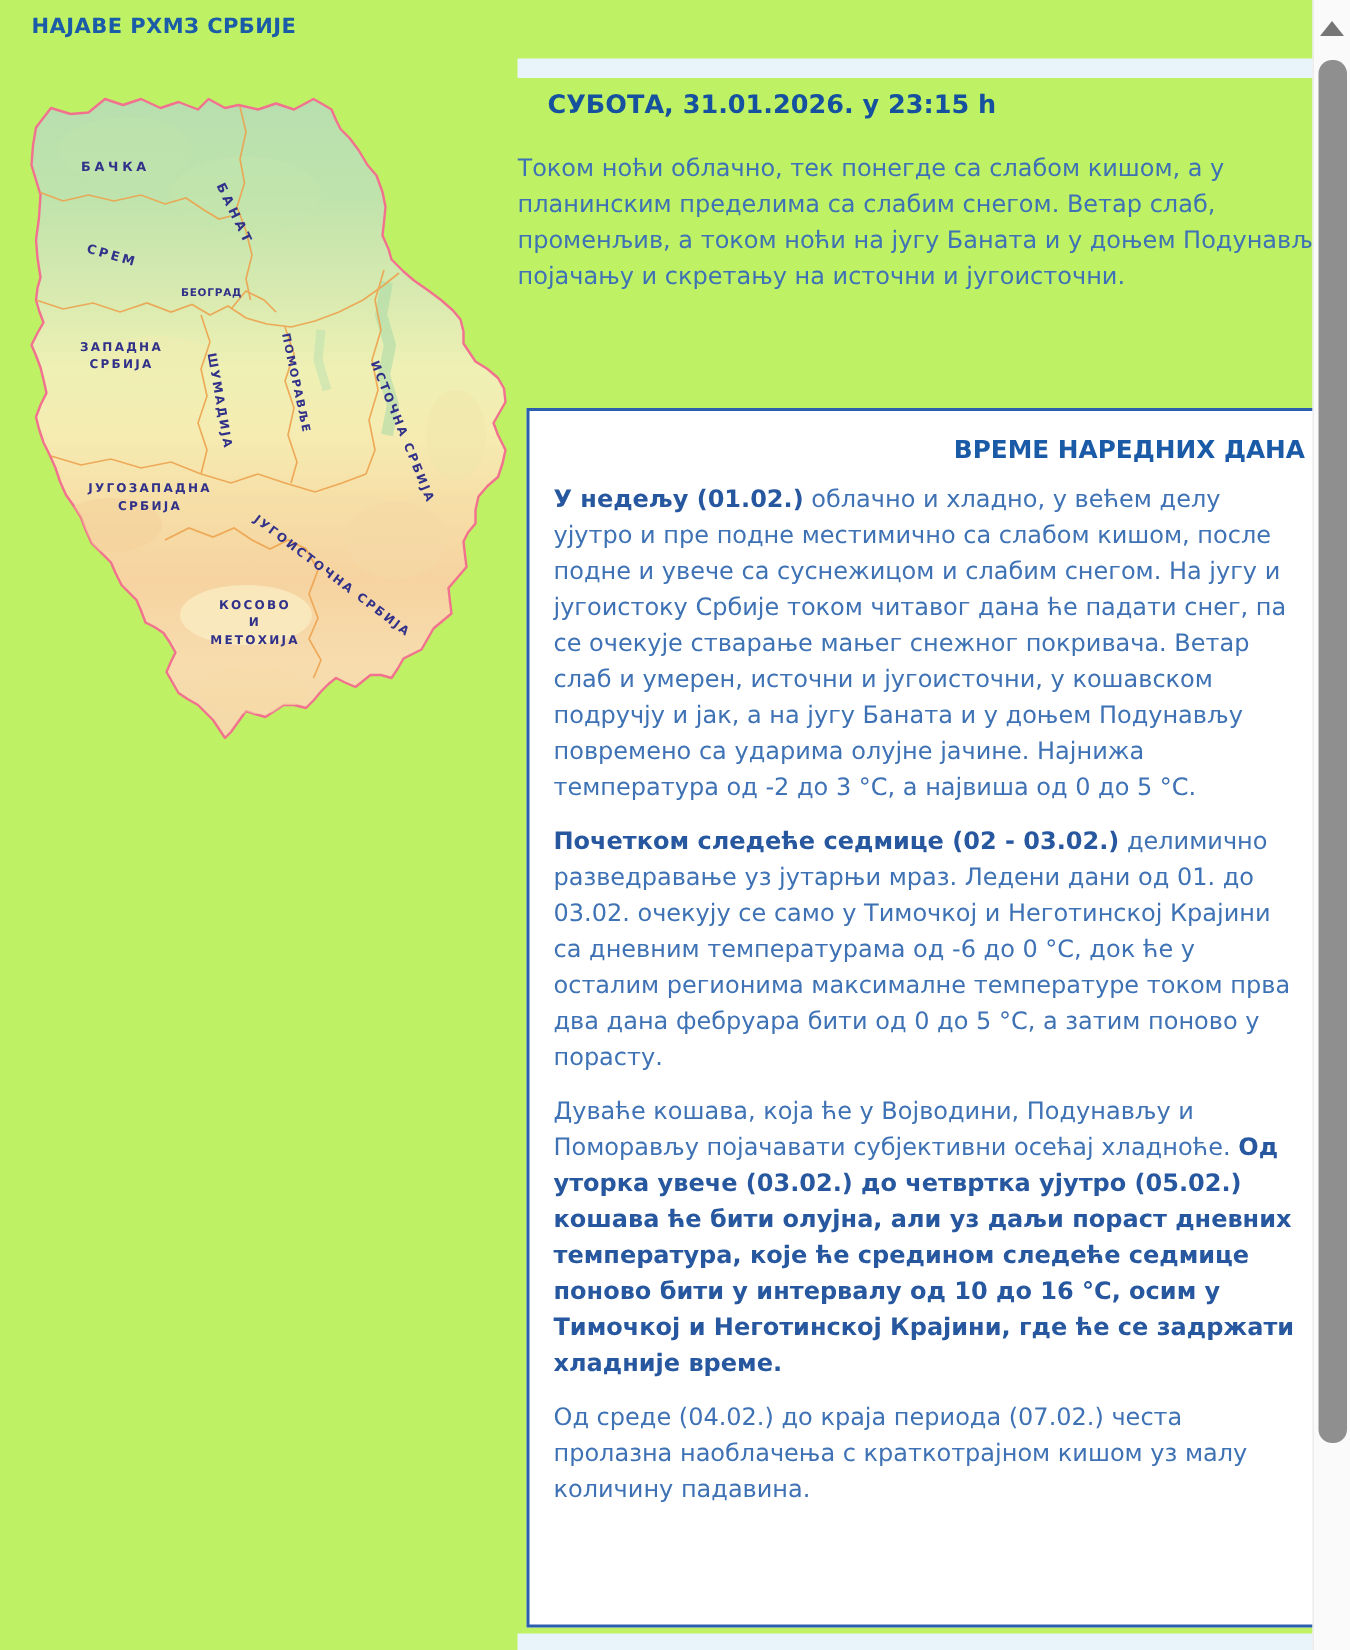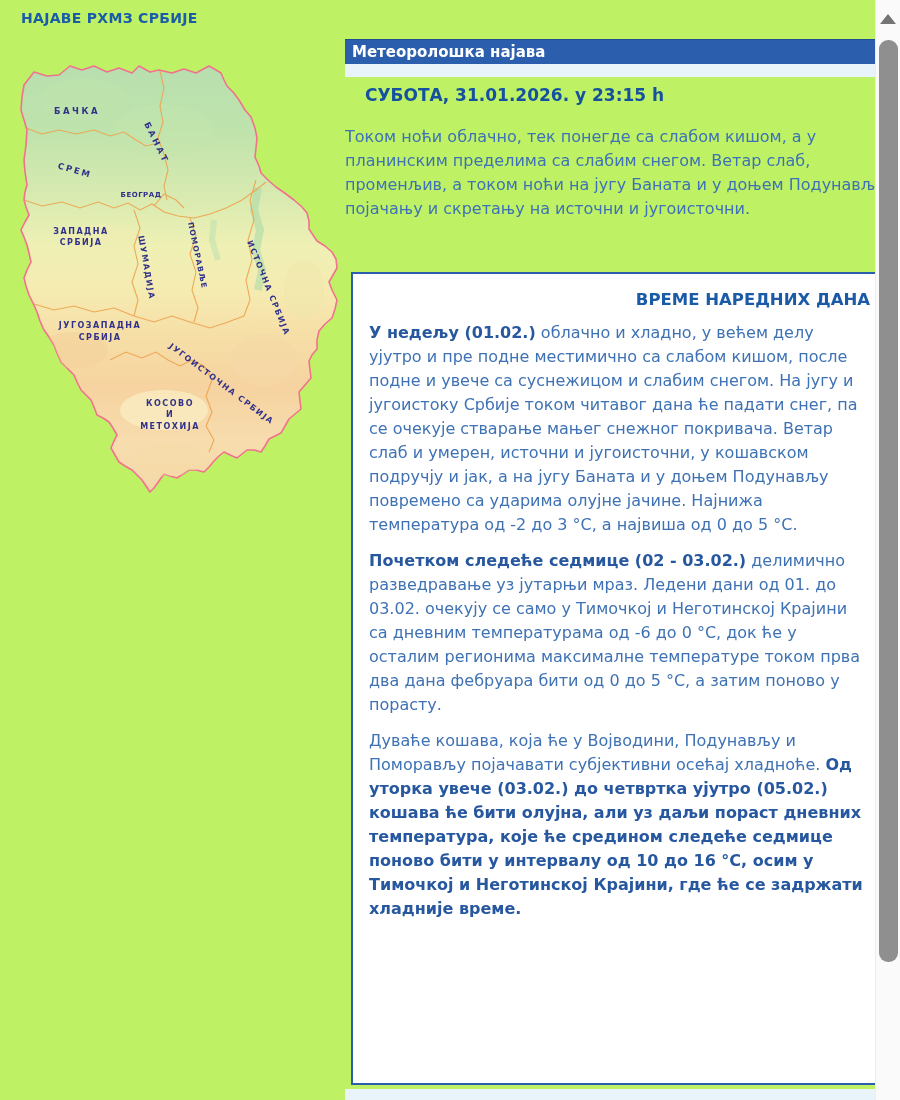--- a/index.html
+++ b/index.html
@@ -130,33 +130,33 @@
         <text x="86" y="280" font-size="8" letter-spacing="1.5">СРБИЈА</text>
         <text x="206" y="326" font-size="8" letter-spacing="1.5" transform="rotate(37 206 326)">ЈУГОИСТОЧНА СРБИЈА</text>
         <text x="156" y="346" font-size="8" letter-spacing="1.5">КОСОВО</text>
         <text x="156" y="357" font-size="8" letter-spacing="1.5">И</text>
         <text x="156" y="369" font-size="8" letter-spacing="1.5">МЕТОХИЈА</text>
       </g>
     </svg>
   </div>
 
   <div class="content">
-    <div class="section-bar">Метеоролошка најава</div>
     <div class="section-strip"></div>
     <div class="date-heading">СУБОТА, 31.01.2026. у 23:15 h</div>
     <div class="clip">
       <p class="intro">Током ноћи облачно, тек понегде са слабом кишом, а у планинским пределима са слабим снегом. Ветар слаб, променљив, а током ноћи на југу Баната и у доњем Подунављу у појачању и скретању на источни и југоисточни.</p>
     </div>
   </div>
 
   <div class="forecast-box">
     <div class="box-title">ВРЕМЕ НАРЕДНИХ ДАНА</div>
     <p class="para"><b>У недељу (01.02.)</b><span> облачно и хладно, у већем делу ујутро и пре подне местимично са слабом кишом, после подне и увече са суснежицом и слабим снегом. На југу и југоистоку Србије током читавог дана ће падати снег, па се очекује стварање мањег снежног покривача. Ветар слаб и умерен, источни и југоисточни, у кошавском подручју и јак, а на југу Баната и у доњем Подунављу повремено са ударима олујне јачине. Најнижа температура од -2 до 3 °C, а највиша од 0 до 5 °C.</span></p>
     <p class="para"><b>Почетком следеће седмице (02 - 03.02.)</b><span> делимично разведравање уз јутарњи мраз. Ледени дани од 01. до 03.02. очекују се само у Тимочкој и Неготинској Крајини са дневним температурама од -6 до 0 °C, док ће у осталим регионима максималне температуре током прва два дана фебруара бити од 0 до 5 °C, а затим поново у порасту.</span></p>
     <p class="para"><span>Дуваће кошава, која ће у Војводини, Подунављу и Поморављу појачавати субјективни осећај хладноће. </span><b>Од уторка увече (03.02.) до четвртка ујутро (05.02.) кошава ће бити олујна, али уз даљи пораст дневних температура, које ће средином следеће седмице поново бити у интервалу од 10 до 16 °C, осим у Тимочкој и Неготинској Крајини, где ће се задржати хладније време.</b></p>
+    <p class="para"><span>Од среде (04.02.) до краја периода (07.02.) честа пролазна наоблачења с краткотрајном кишом уз малу количину падавина.</span></p>
   </div>
 
   <div class="next-section-strip"></div>
 
   <div class="scrollbar">
     <div class="scroll-up-arrow"></div>
     <div class="scroll-thumb"></div>
   </div>
 
 </div>

